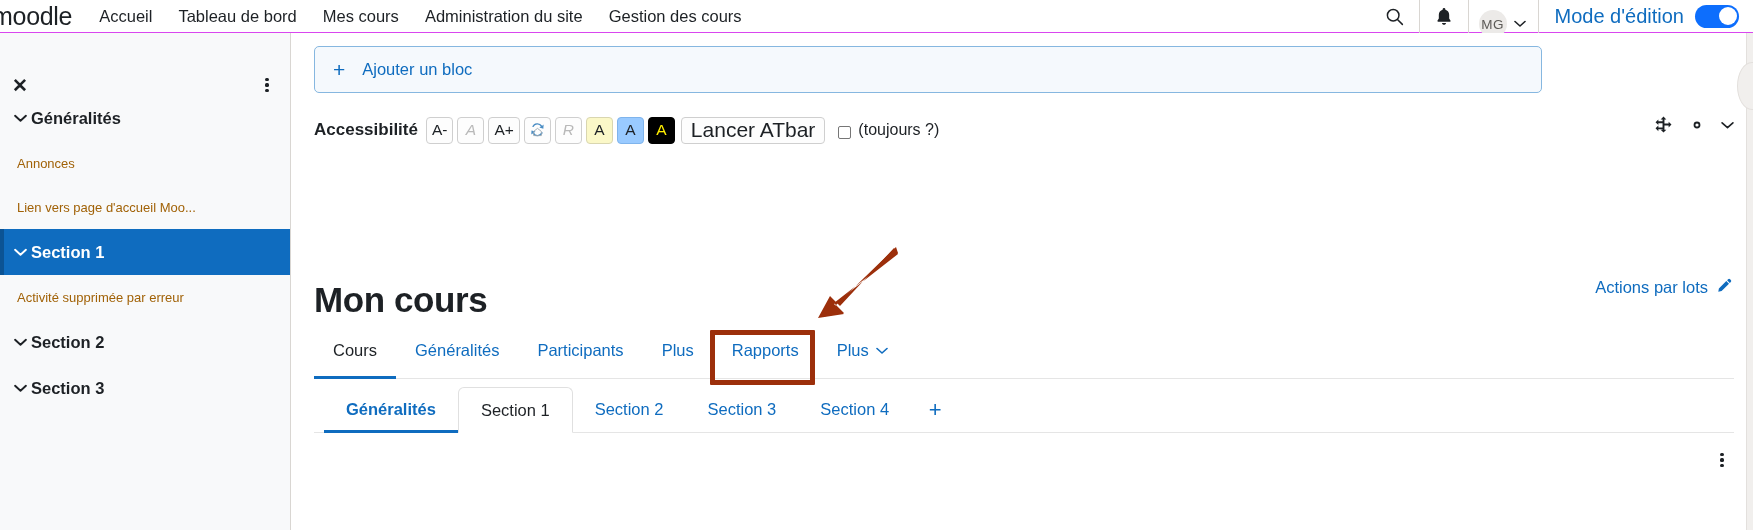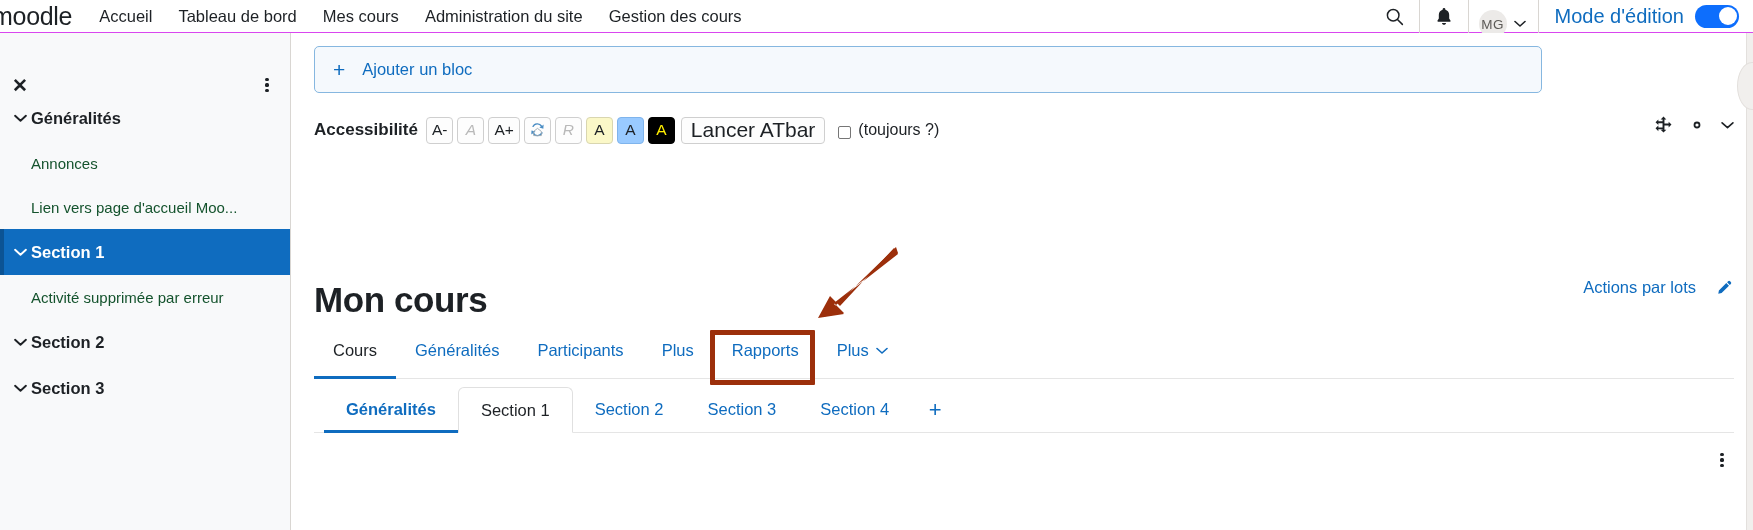--- a/index.html
+++ b/index.html
@@ -158,23 +158,23 @@
   }
   .ci-section.active {
     background: #0f6cbf;
     border-left: 4px solid #0b5394;
     padding-left: 5px;
   }
   .ci-section.active .ci-label, .ci-section.active .chev { color: #ffffff; }
   .ci-item {
     display: flex; align-items: center;
     height: 44px;
-    padding-left: 31px;
-    font-size: 15px;
-    color: #14532d;
+    padding-left: 17px;
+    font-size: 13px;
+    color: #a16207;
     white-space: nowrap;
     cursor: pointer;
   }
 
   
   #main {
     position: absolute;
     left: 292px; top: 33px;
     width: 1461px; height: 497px;
     background: #ffffff;
@@ -277,21 +277,21 @@
     left: 22px; top: 224px;
     font-size: 35px;
     font-weight: 700;
     color: #1d2125;
     letter-spacing: -0.4px;
     white-space: nowrap;
   }
   #bulk-actions {
     position: absolute;
     right: 21px; top: 245px;
-    display: flex; align-items: center; gap: 20px;
+    display: flex; gap: 8px;
     cursor: pointer;
   }
   #bulk-actions-label { font-size: 16.5px; color: #0f6cbf; white-space: nowrap; }
 
   
   #course-tabs {
     position: absolute;
     left: 22px; top: 290px;
     width: 1420px; height: 56px;
     border-bottom: 1px solid #e5e5e5;

